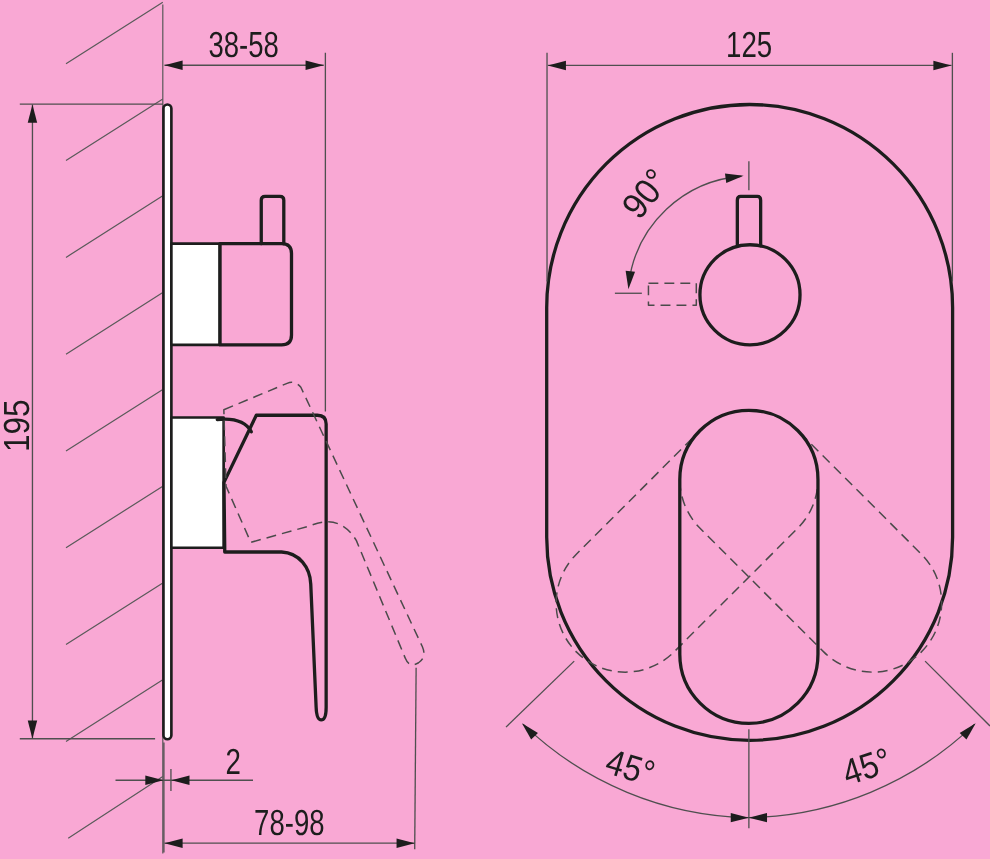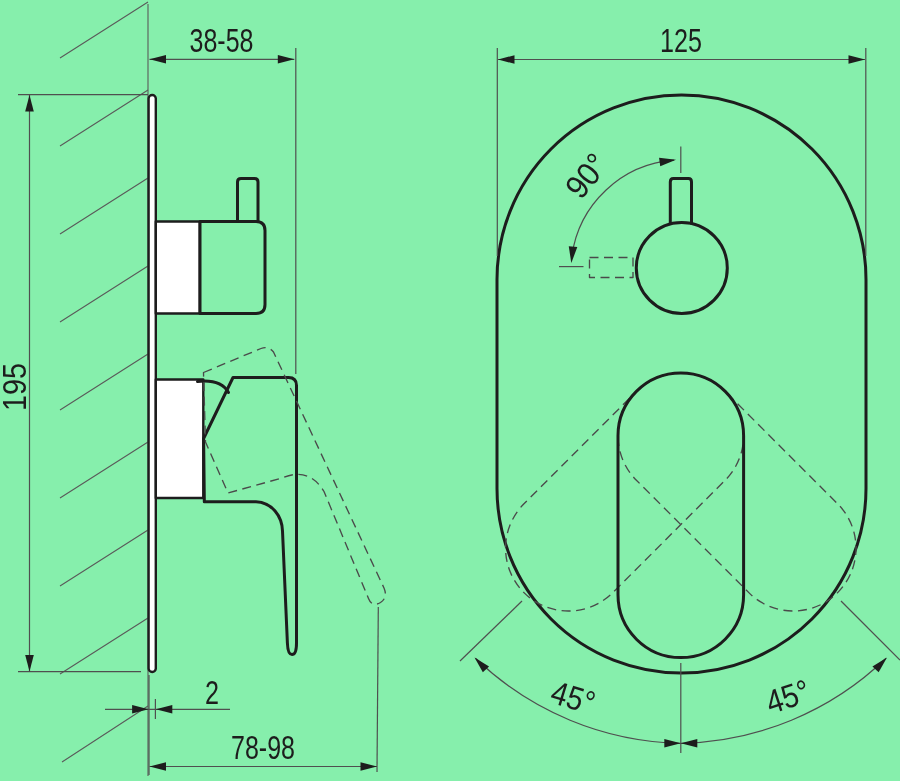--- a/index.html
+++ b/index.html
@@ -1,16 +1,16 @@
 <!DOCTYPE html>
 <html><head>
 <meta charset="utf-8">
 <style>
   html,body{margin:0;padding:0;background:#ffffff;}
-  .stage{position:relative;width:900px;height:781px;background:#86efac;overflow:hidden;}
+  .stage{position:relative;width:900px;height:781px;background:#f9a8d4;overflow:hidden;}
   svg{display:block;}
   text{font-family:"Liberation Sans","DejaVu Sans",sans-serif;fill:#1d1d1d;}
   .dimtxt{font-size:33px;}
   .thick{stroke:#1d1d1d;stroke-width:3;fill:none;stroke-linecap:round;stroke-linejoin:round;}
   .mid{stroke:#1d1d1d;stroke-width:2.4;fill:#ffffff;stroke-linejoin:round;}
   .thin{stroke:#4f4f4f;stroke-width:1.2;fill:none;stroke-linecap:butt;}
   .hatch{stroke:#5a5a5a;stroke-width:1.1;fill:none;}
   .dash{stroke:#4a4a4a;stroke-width:1.35;fill:none;stroke-dasharray:9 5.5;stroke-linejoin:round;}
   .arrow{fill:#1d1d1d;stroke:none;}
 </style>

